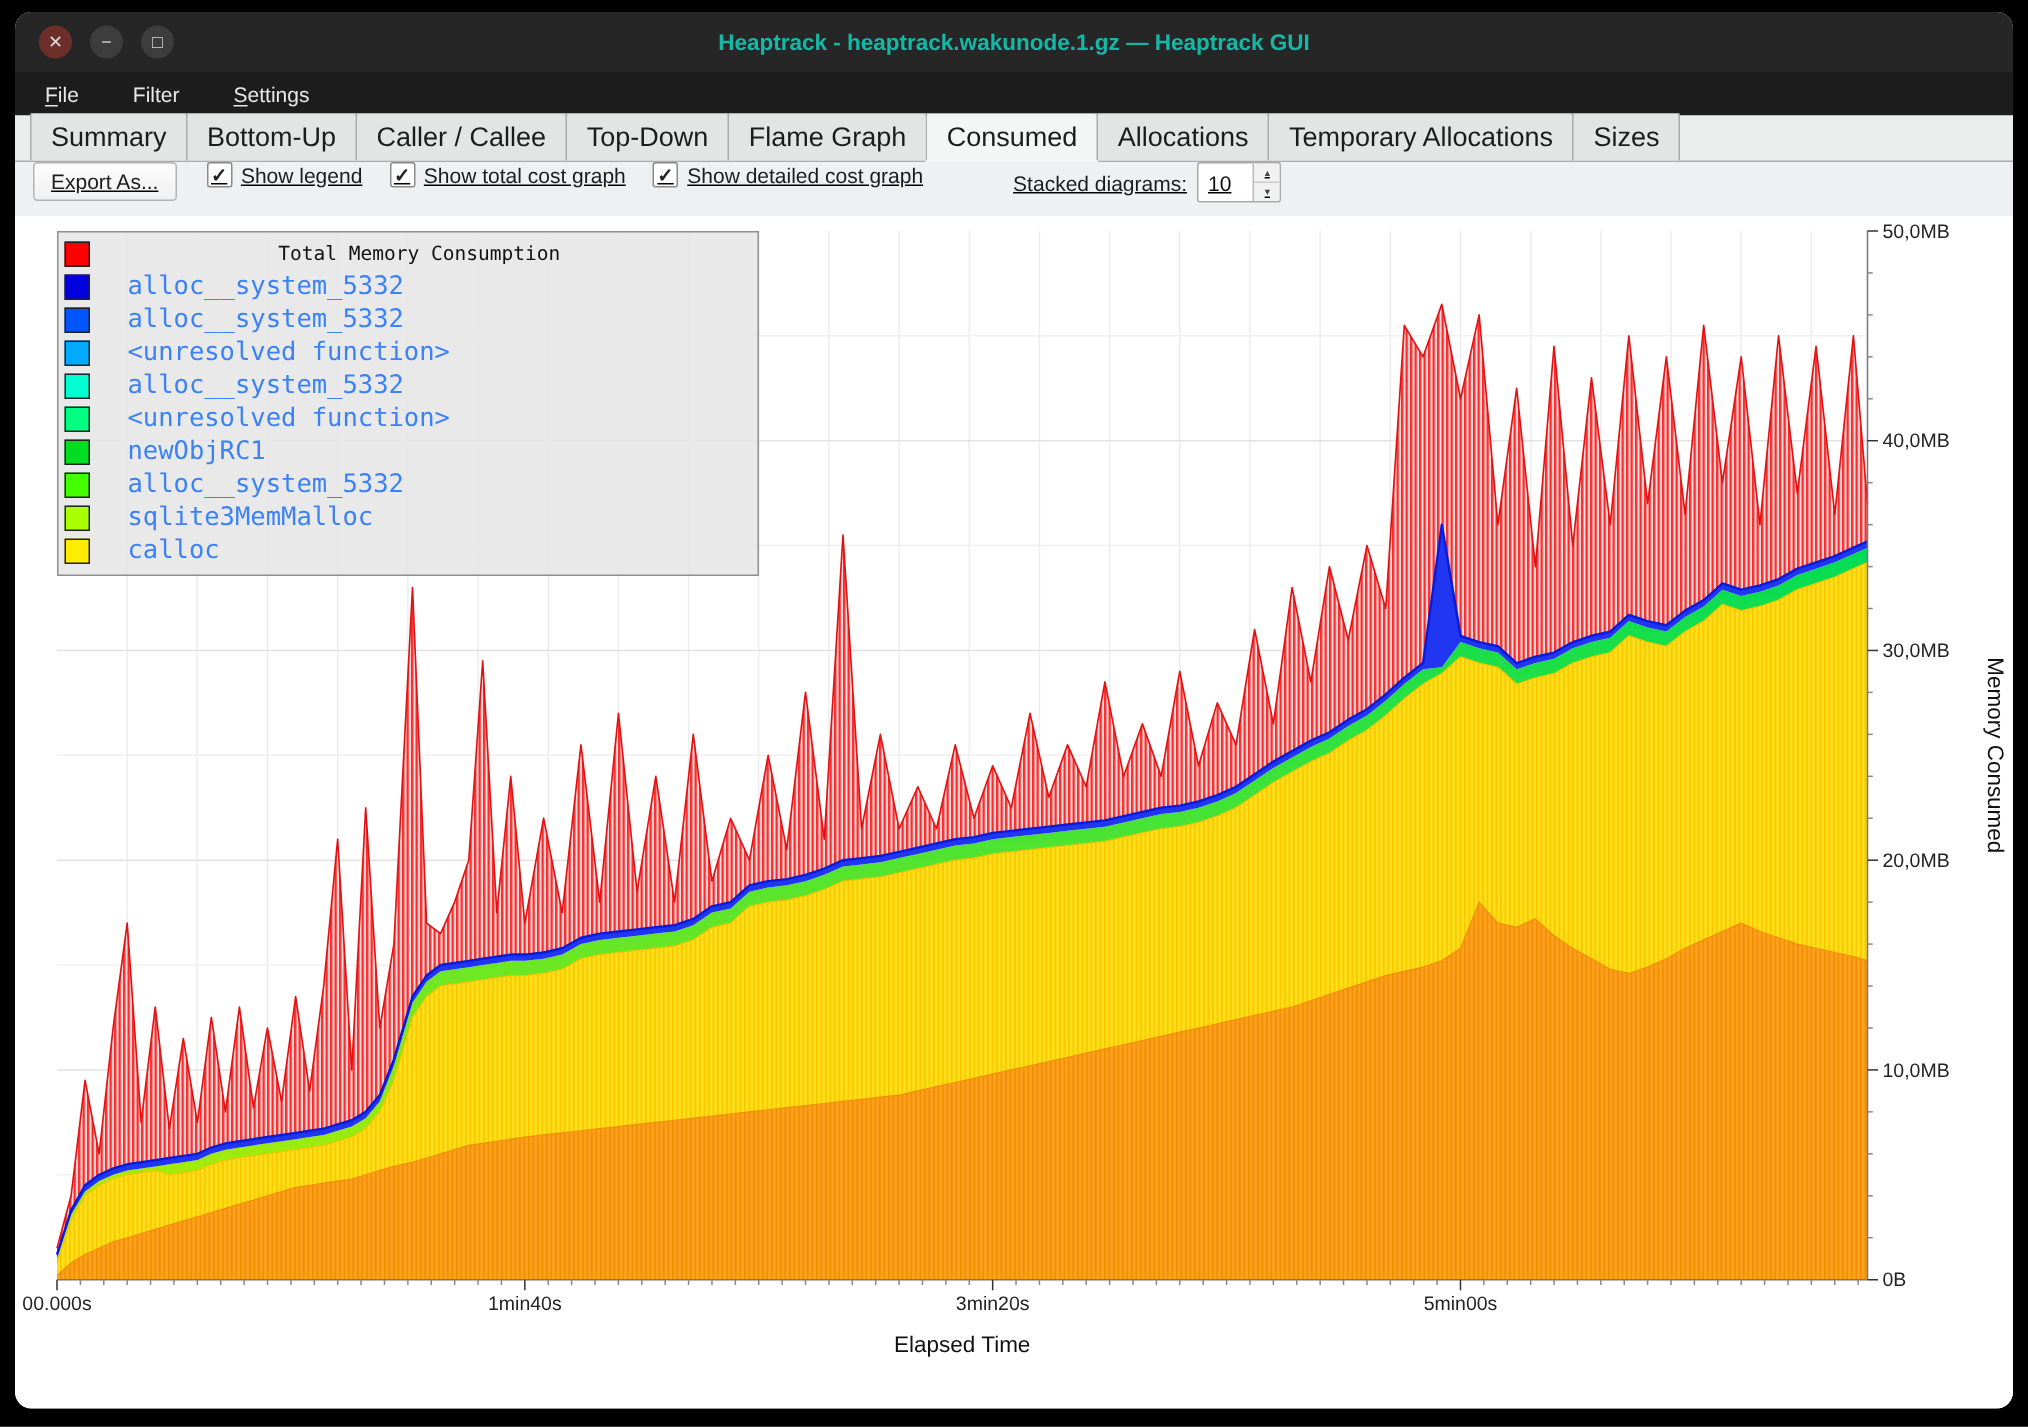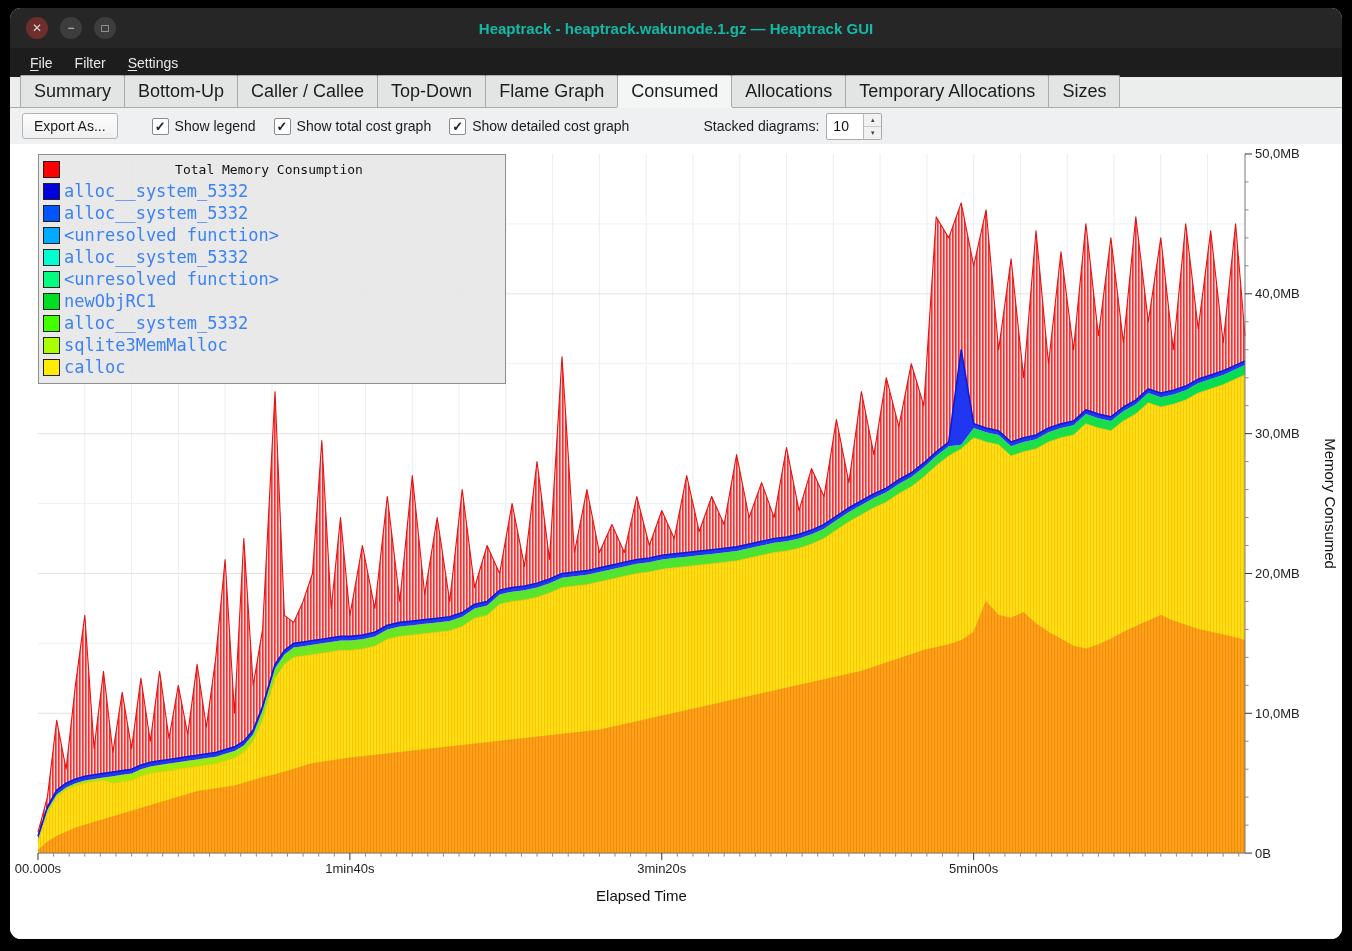--- a/index.html
+++ b/index.html
@@ -8,50 +8,50 @@
     overflow:hidden;background:#eff0f1;display:flex;flex-direction:column;}
   
   .titlebar{height:40px;background:#262626;position:relative;display:flex;align-items:center;
     justify-content:center;flex:0 0 auto;}
   .title{color:#14b8a6;font-weight:bold;font-size:15px;}
   .winbtns{position:absolute;left:16px;top:0;height:100%;display:flex;align-items:center;gap:12px;}
   .wbtn{width:22px;height:22px;border-radius:50%;background:#3d3d3d;color:#d8d8d8;font-size:12px;
     display:flex;align-items:center;justify-content:center;cursor:default;line-height:1;}
   .wbtn.close{background:#6e2f2c;}
   
-  .menubar{height:29px;background:#1d1d1d;display:flex;align-items:center;padding-left:10px;gap:2px;flex:0 0 auto;}
+  .menubar{height:29px;background:#1d1d1d;display:flex;align-items:center;padding-left:10px;gap:16px;flex:0 0 auto;}
   .menu-item{color:#e8e8e8;font-size:14px;padding:3px 10px;border-radius:3px;}
   .menu-item u{text-underline-offset:2px;}
   
   .tabbar{height:30px;display:flex;align-items:flex-end;padding-left:10px;border-bottom:1px solid #ababab;
     background:#eceded;flex:0 0 auto;}
   .tab{font-size:18px;color:#1c1c1c;background:#e3e4e4;border:1px solid #ababab;border-bottom:none;
     padding:5px 13px;margin-right:-1px;position:relative;border-top-left-radius:2px;border-top-right-radius:2px;white-space:nowrap;}
   .tab.active{background:#f4f5f5;z-index:2;box-shadow:0 1px 0 #f4f5f5;}
   
-  .toolbar{height:36px;display:flex;align-items:center;padding:0 12px;gap:34px;background:#eff0f1;flex:0 0 auto;}
+  .toolbar{height:36px;display:flex;align-items:flex-start;padding:0 12px;gap:20px;background:#eff0f1;flex:0 0 auto;text-decoration:underline;}
   .btn{font-family:inherit;font-size:14px;color:#1c1c1c;background:linear-gradient(#fdfdfd,#f0f0f0);
     border:1px solid #b4b4b4;border-radius:3px;padding:3px 11px;height:26px;}
   #checks{display:flex;gap:18px;align-items:center;}
   .check{display:flex;align-items:center;gap:6px;font-size:14px;color:#1c1c1c;}
   .cbbox{width:15px;height:15px;background:#fff;border:1px solid #8a8a8a;border-radius:2px;display:flex;
     align-items:center;justify-content:center;font-size:13px;font-weight:bold;color:#222;line-height:1;}
   .spingroup{display:flex;align-items:center;gap:7px;margin-left:40px;}
   .spinlabel{font-size:14px;color:#1c1c1c;}
   .spin{display:flex;height:25px;border:1px solid #a9a9a9;border-radius:2px;background:#fff;overflow:hidden;}
   .spinval{width:30px;display:flex;align-items:center;padding-left:6px;font-size:14px;color:#111;}
   .spinbtns{display:flex;flex-direction:column;width:17px;border-left:1px solid #bbb;}
   .sb{flex:1;display:flex;align-items:center;justify-content:center;font-size:7px;color:#444;background:#f1f1f1;}
   .sb.up{border-bottom:1px solid #ccc;}
   
   .chartwrap{flex:1;position:relative;background:#fff;}
   #chart-svg{position:absolute;inset:0;width:100%;height:100%;}
   .legend{position:absolute;left:28px;top:10px;width:468px;background:rgba(230,230,230,0.88);
     border:1px solid #8f8f8f;padding:3px 6px 5px 4px;box-sizing:border-box;}
-  .lrow{display:flex;align-items:center;height:22px;gap:4px;}
+  .lrow{display:flex;align-items:center;height:22px;gap:25px;}
   .sw{width:17px;height:17px;border:1px solid #222;box-sizing:border-box;flex:0 0 auto;}
   .ltitle{flex:1;text-align:center;font-family:"DejaVu Sans Mono",monospace;font-size:13px;color:#111;padding-right:25px;}
   .llabel{font-family:"DejaVu Sans Mono",monospace;font-size:17px;color:#3b82f6;white-space:pre;}
 </style>
 </head>
 <body>
 
 <div class="window">
   <div class="titlebar">
     <div class="winbtns" id="winbtns">

